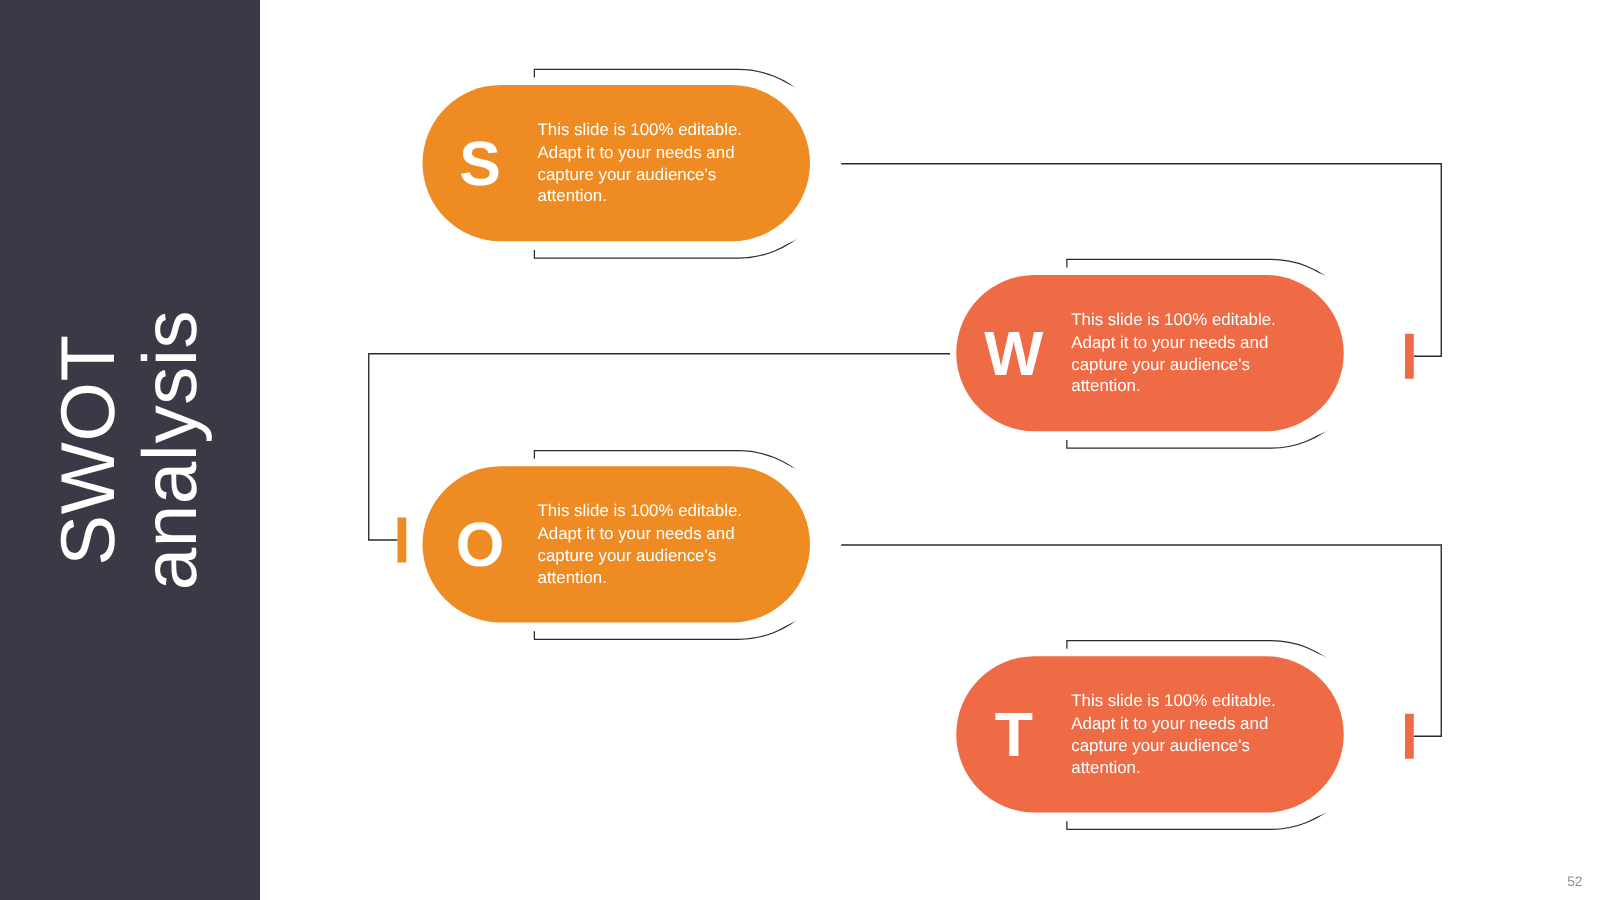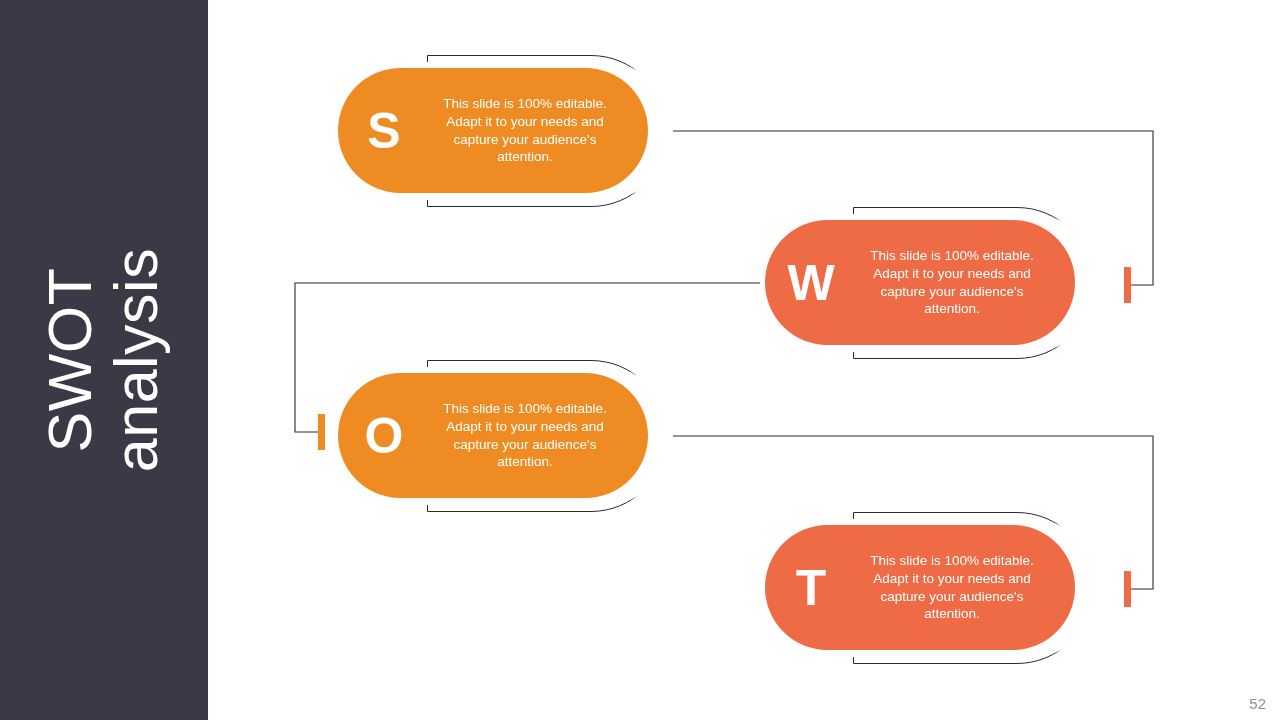--- a/index.html
+++ b/index.html
@@ -91,38 +91,38 @@
     font-weight: bold;
     line-height: 1;
     font-family: "Liberation Sans", sans-serif;
   }
   .card-body {
     flex: 1 1 auto;
     padding-right: 28px;
     color: #ffffff;
     font-size: 13.5px;
     line-height: 1.33;
-    text-align: center;
+    text-align: left;
     font-family: "Liberation Sans", sans-serif;
   }
 
   
   .tick {
     position: absolute;
     width: 7px;
     height: 36px;
   }
 
   
   #page-number {
     position: absolute;
     right: 14px;
     bottom: 8px;
     color: #8d8d95;
-    font-size: 15px;
+    font-size: 11px;
     font-family: "Liberation Sans", sans-serif;
   }
 </style>
 </head>
 <body>
 
 <div id="slide">
 
   <div id="sidebar">
     <div id="sidebar-title">SWOT

